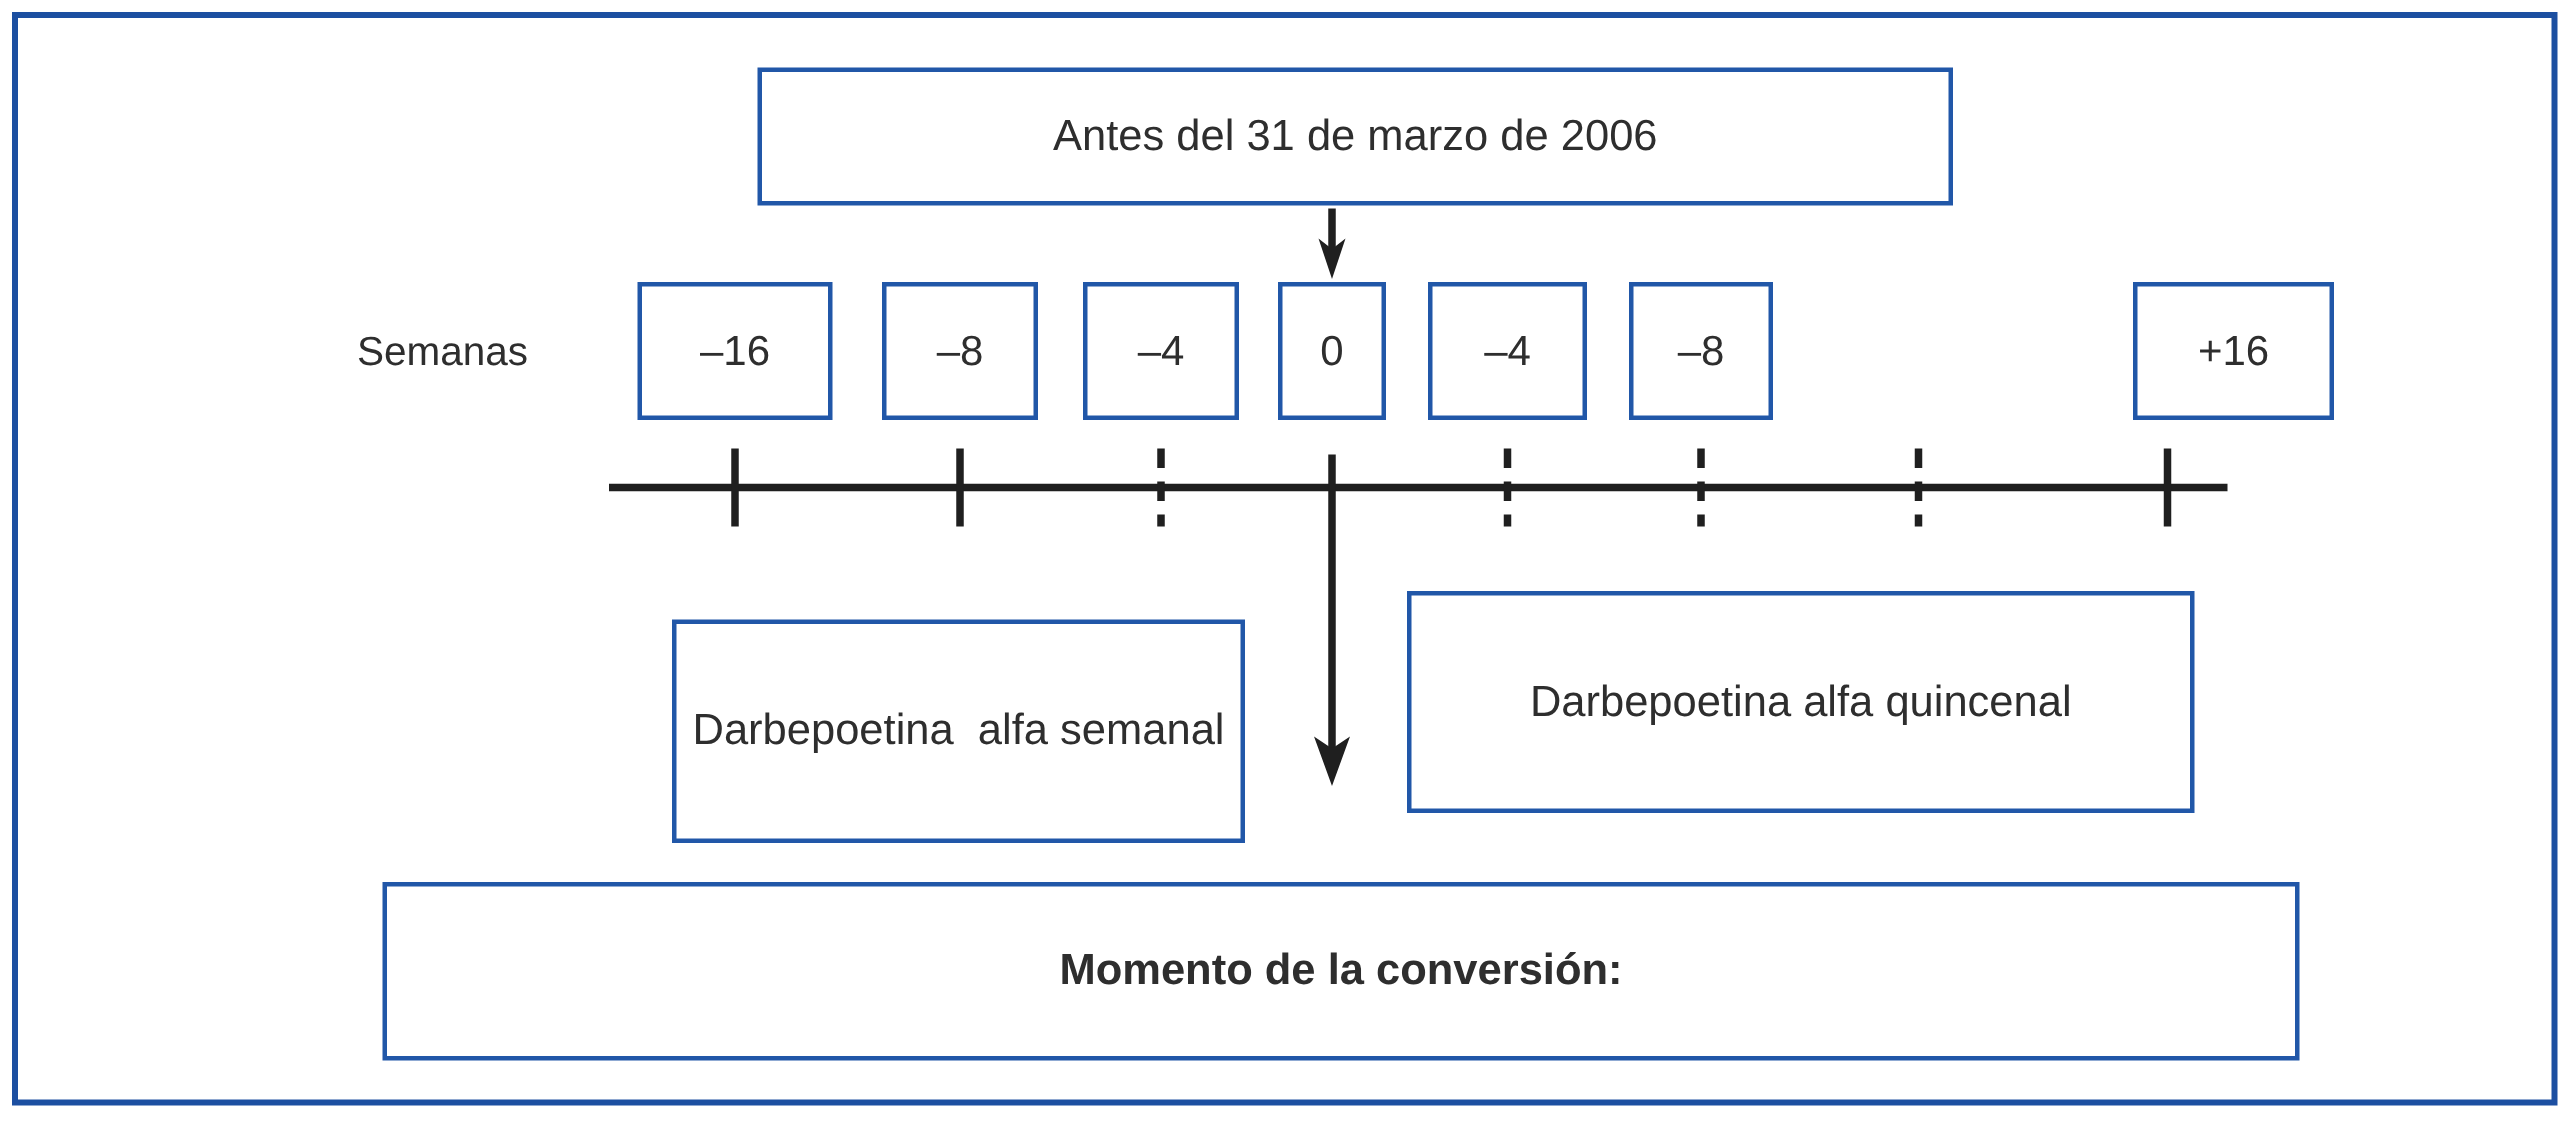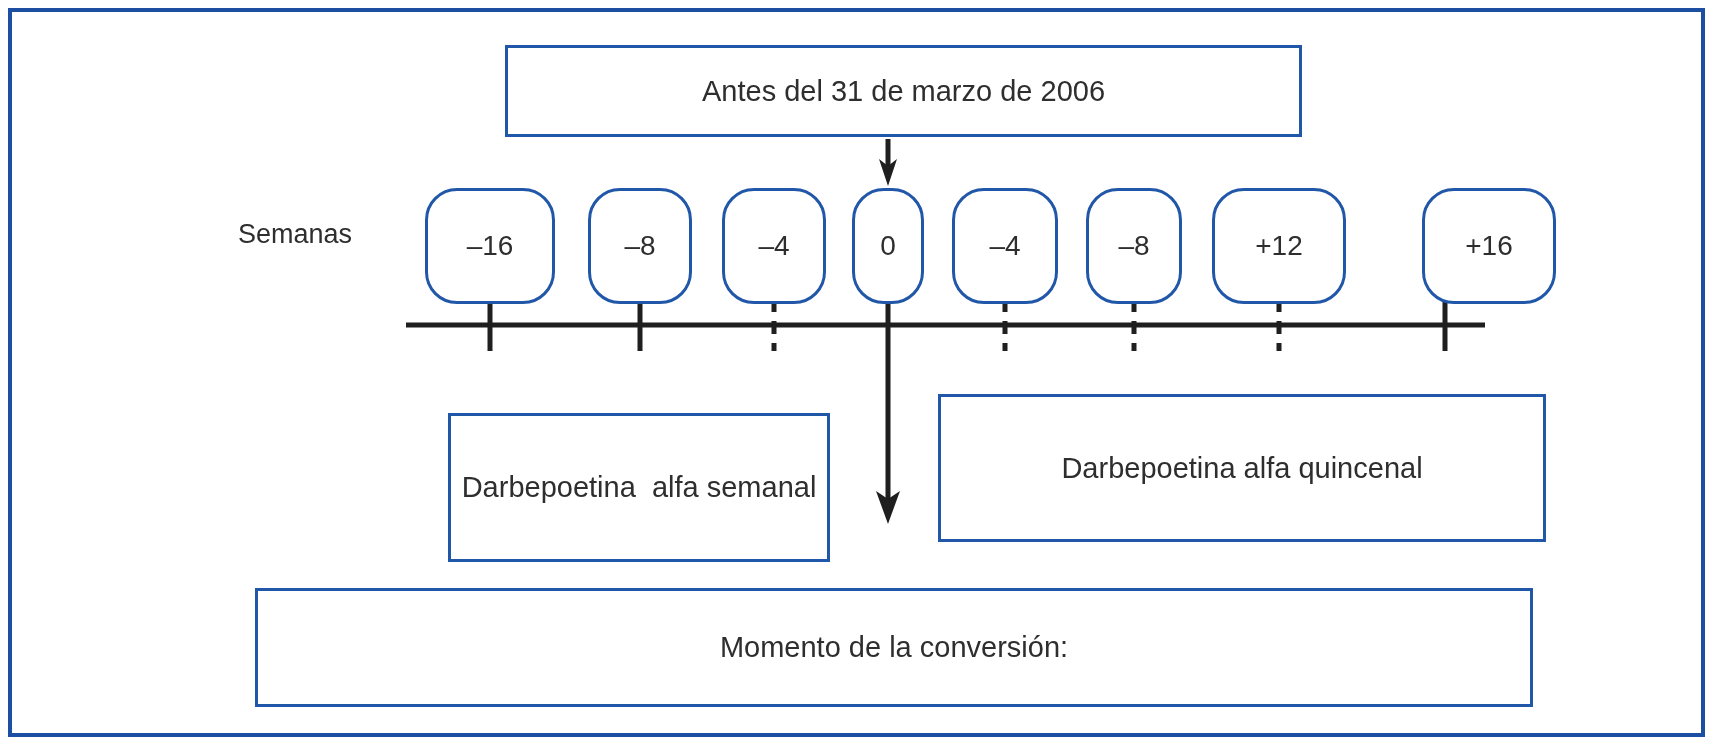--- a/index.html
+++ b/index.html
@@ -26,47 +26,47 @@
     position: absolute;
     border: 3px solid #2157a8;
     background: #ffffff;
     display: flex;
     align-items: center;
     justify-content: center;
     box-sizing: border-box;
     text-align: center;
   }
   .top-box    { left: 505px; top: 45px;  width: 797px; height: 92px;  font-size: 29px; }
-  .week-box   { top: 188px; height: 116px; font-size: 28px; border-radius: 32px; }
+  .week-box   { top: 188px; height: 92px; font-size: 28px; }
   .wb0 { left: 425px;  width: 130px; }
   .wb1 { left: 588px;  width: 104px; }
   .wb2 { left: 722px;  width: 104px; }
   .wb3 { left: 852px;  width: 72px;  }
   .wb4 { left: 952px;  width: 106px; }
   .wb5 { left: 1086px; width: 96px;  }
   .wb6 { left: 1212px; width: 134px; }
   .wb7 { left: 1378px; width: 134px; margin-left: 44px; }
   .axis-label {
     position: absolute;
     left: 238px; top: 219px;
     font-size: 27px;
     color: #2e2e2e;
     text-align: right;
   }
   .left-period-box  { left: 448px; top: 391px; width: 382px; height: 149px; font-size: 29px; margin-top: 22px; }
-  .right-period-box { left: 938px; top: 394px; width: 608px; height: 148px; font-size: 29px; }
+  .right-period-box { left: 938px; top: 394px; width: 525px; height: 148px; font-size: 29px; }
   .period-text { white-space: pre; }
   .bottom-box {
     left: 255px; top: 588px; width: 1278px; height: 119px;
     flex-direction: column;
     justify-content: center;
     gap: 9px;
     font-size: 29px;
   }
-  .bottom-heading { font-weight: normal; }
+  .bottom-heading { font-weight: bold; }
   .bold-word { font-weight: bold; }
   #timeline-svg {
     position: absolute;
     left: 0; top: 0;
     width: 1716px;
     height: 748px;
     pointer-events: none;
   }
 </style>
 </head>
@@ -108,23 +108,20 @@
   </div>
   <div class="bluebox week-box wb3">
     <span>0</span>
   </div>
   <div class="bluebox week-box wb4">
     <span>–4</span>
   </div>
   <div class="bluebox week-box wb5">
     <span>–8</span>
   </div>
-  <div class="bluebox week-box wb6">
-    <span>+12</span>
-  </div>
   <div class="bluebox week-box wb7">
     <span>+16</span>
   </div>
 
   <div class="bluebox left-period-box">
     <span class="period-text">Darbepoetina  alfa semanal</span>
   </div>
   <div class="bluebox right-period-box">
     <span class="period-text">Darbepoetina alfa quincenal</span>
   </div>

